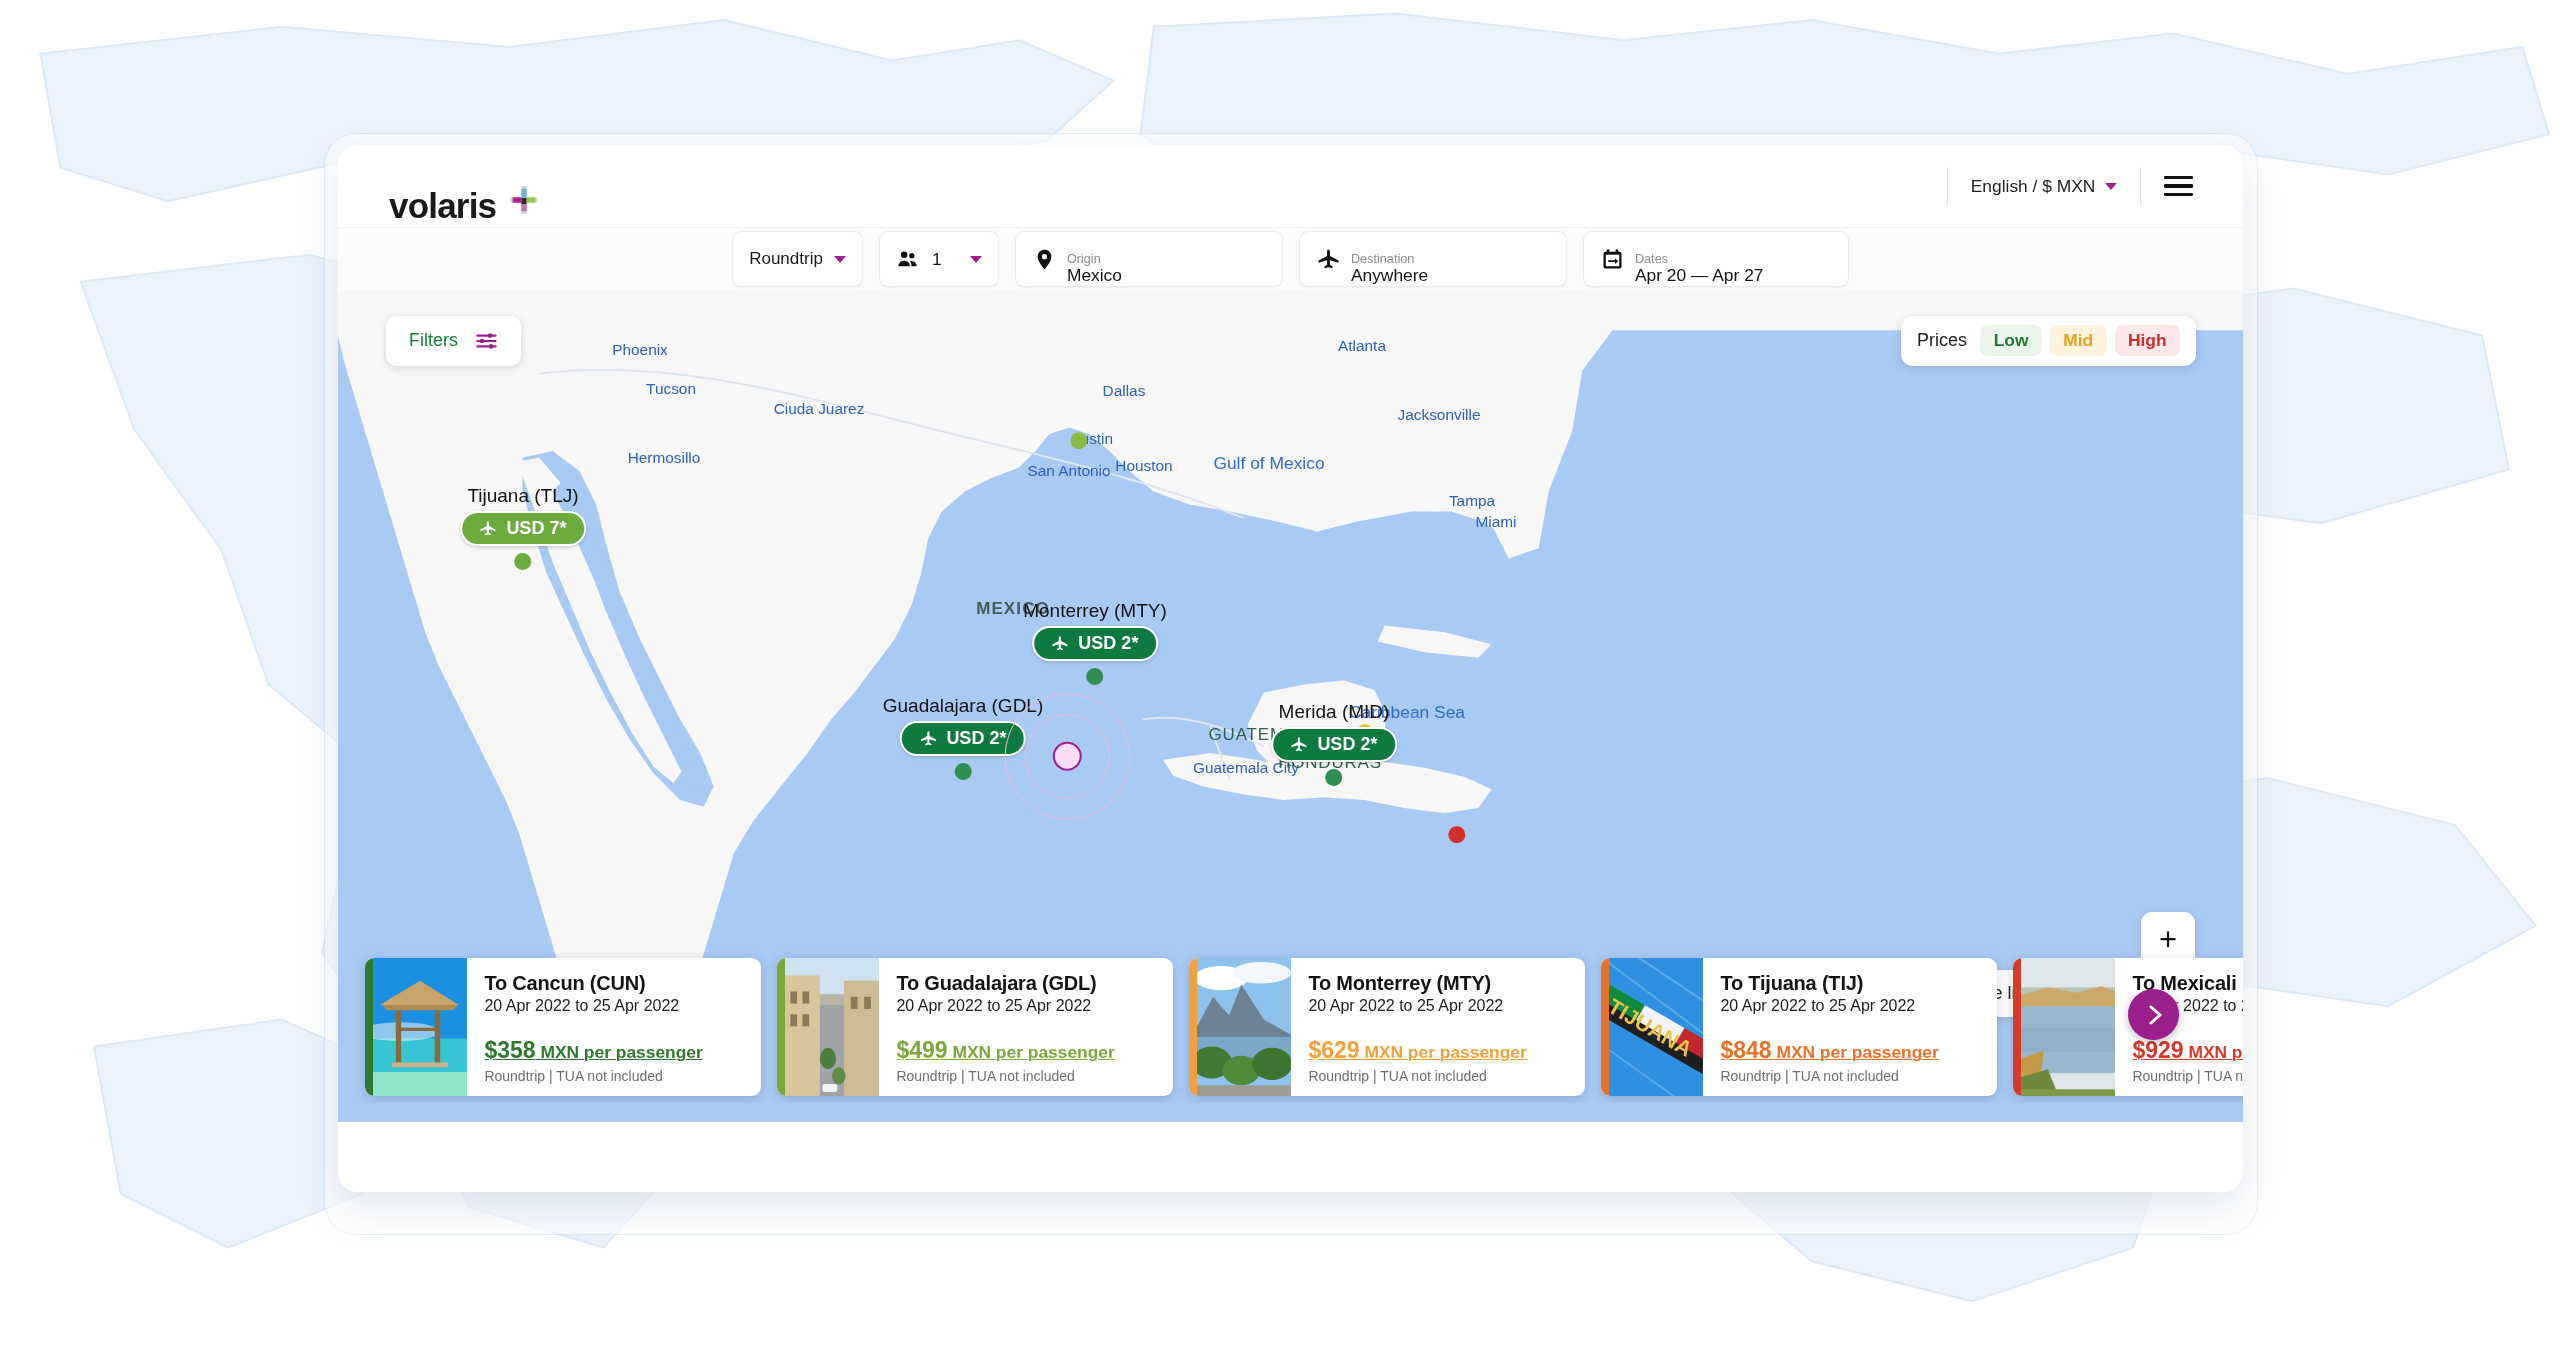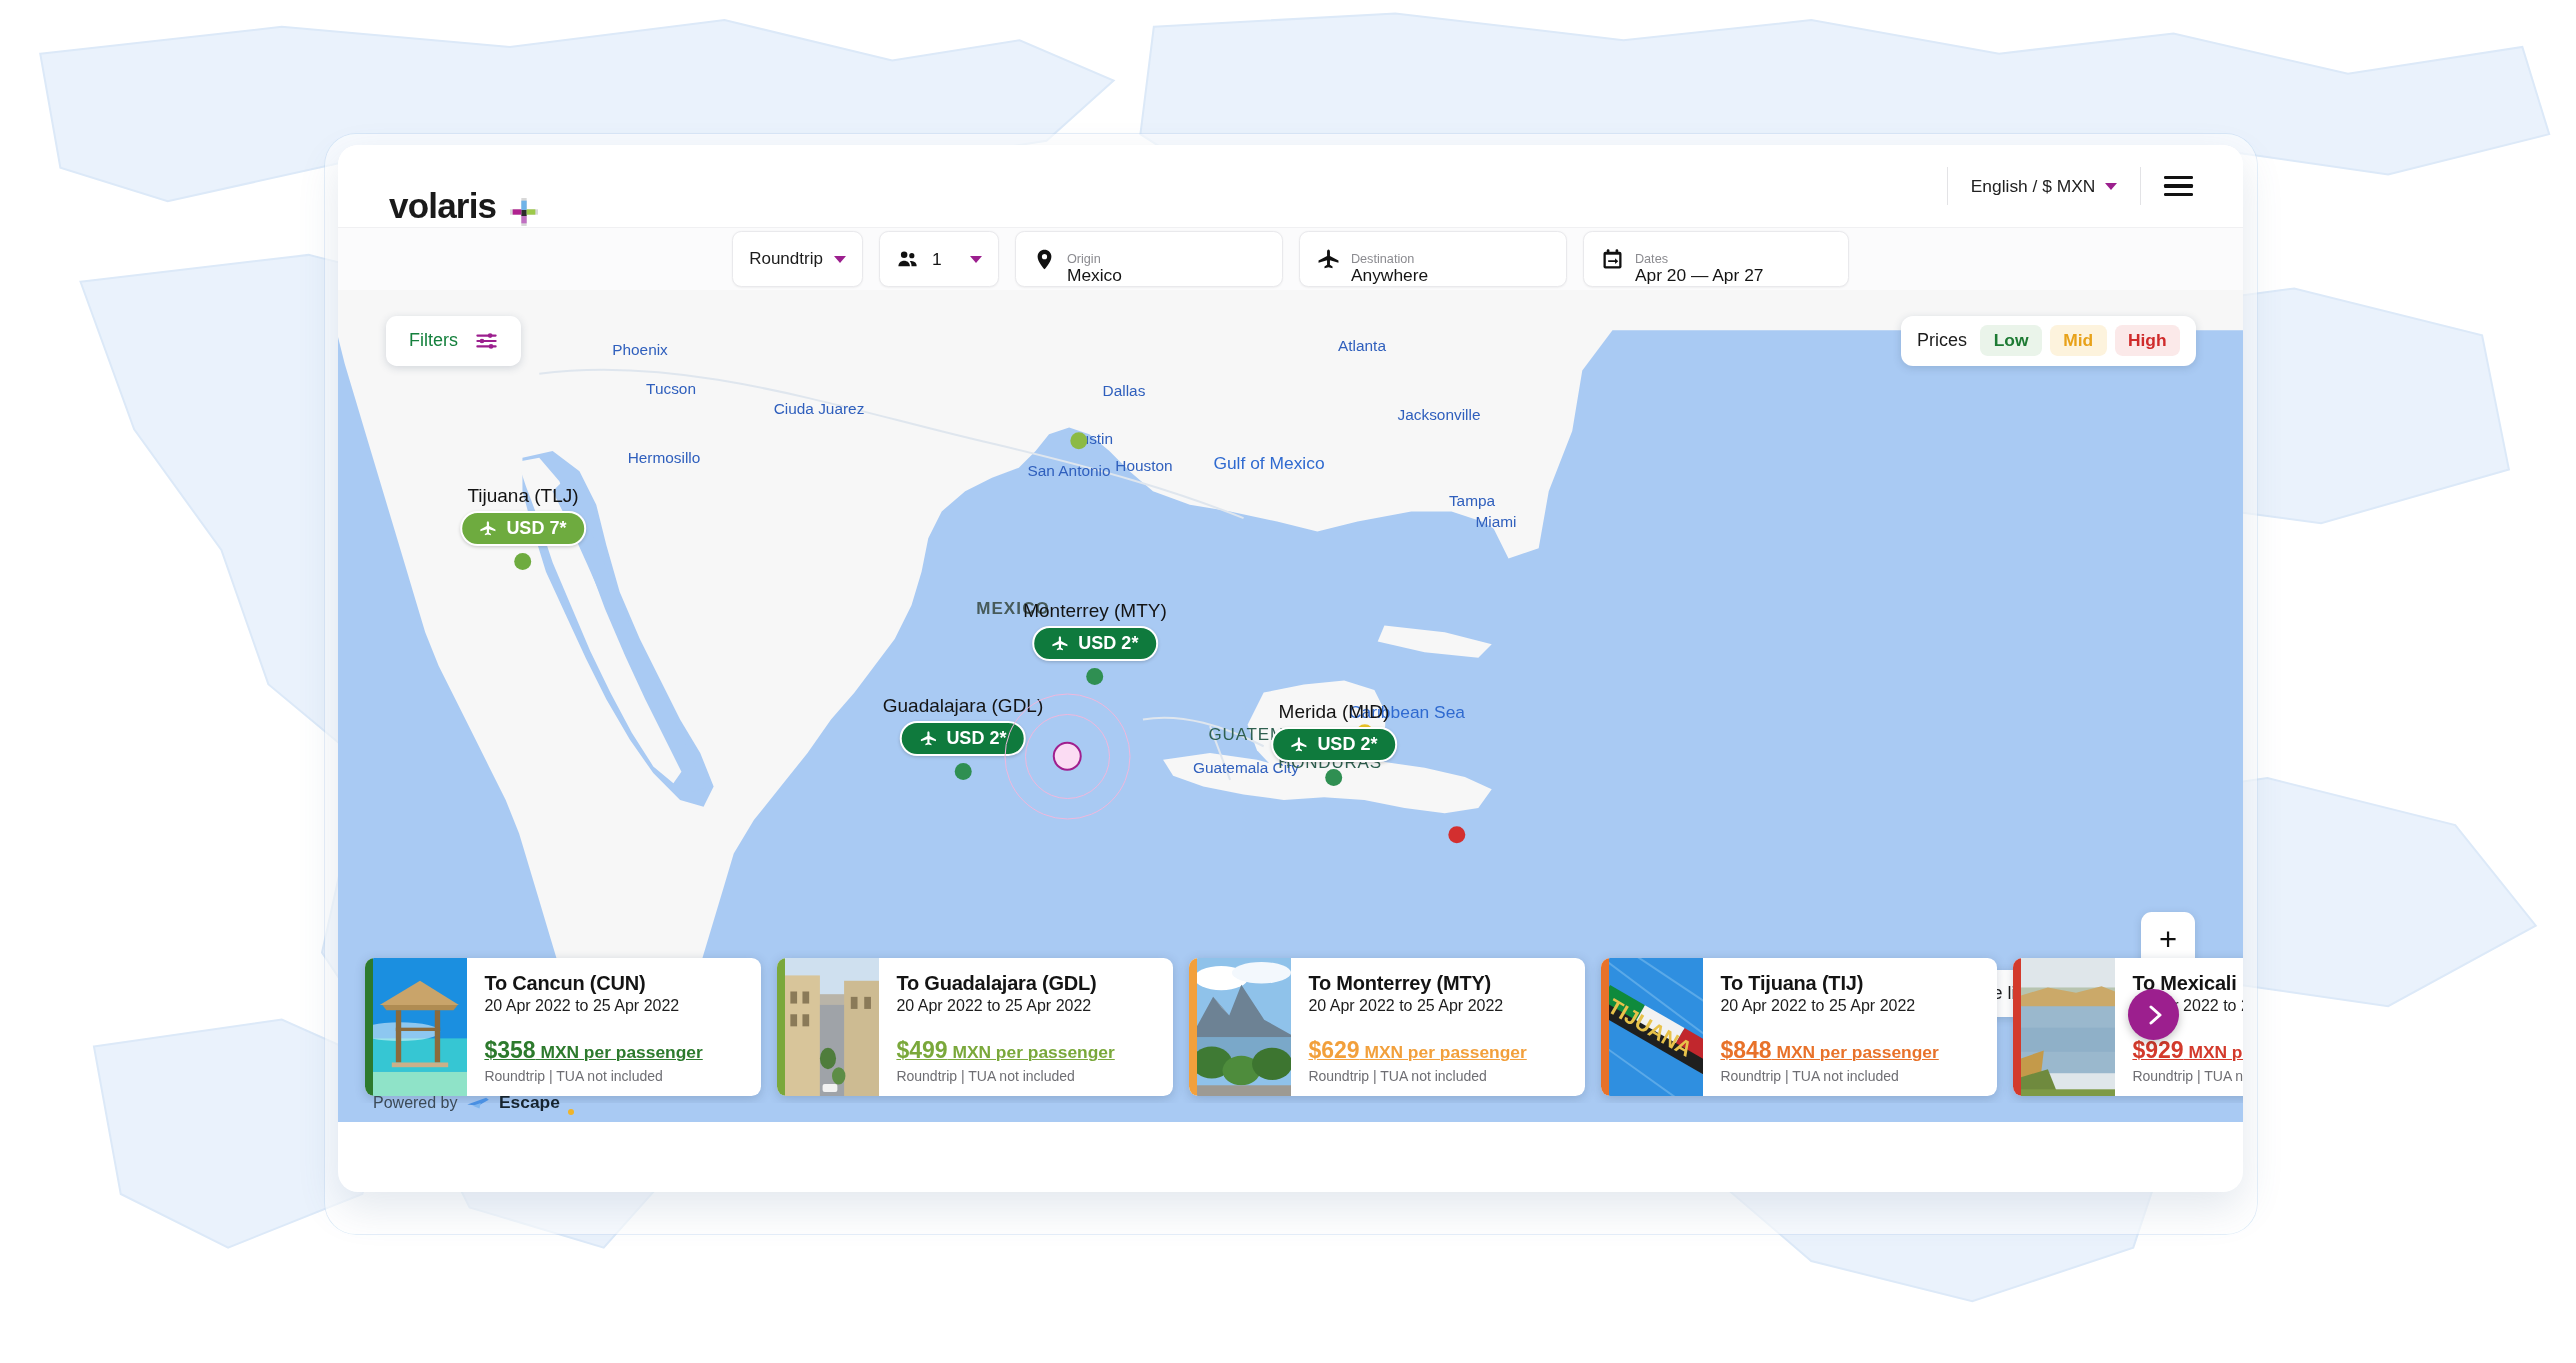--- a/index.html
+++ b/index.html
@@ -42,21 +42,21 @@
   }
 
   
   #app-header {
     position: relative;
     height: 82px;
     background: #ffffff;
     display: flex; align-items: center;
     padding: 0 31px 0 51px;
   }
-  #brand { display: flex; align-items: flex-end; gap: 14px; margin-top: 39px; }
+  #brand { display: flex; align-items: flex-start; gap: 14px; margin-top: 39px; }
   #brand-wordmark {
     font-size: 35px; font-weight: 700; letter-spacing: -0.8px;
     color: #1a1a1a;
   }
   #brand-mark { width: 28px; height: 28px; display: block; }
 
   #header-right {
     margin-left: auto;
     display: flex; align-items: center; gap: 0;
     height: 43px;
@@ -677,26 +677,17 @@
             </div>
           </div>
         </div>
 
       <div id="carousel-next">
         <svg width="24" height="24" viewBox="0 0 24 24" fill="none" stroke="#ffffff" stroke-width="3" stroke-linecap="round" stroke-linejoin="round">
           <polyline points="9,4 18,12 9,20"></polyline>
         </svg>
       </div>
 
-      <div id="app-footer">
-        <span class="pb">Powered by</span>
-        <svg width="25.5" height="14.8" viewBox="0 0 38 22">
-          <path d="M2,14 L30,4 L34,7 L18,16 Z" fill="#4a90e2"></path>
-          <path d="M10,16 L22,12 L20,20 Z" fill="#7fb6ee"></path>
-        </svg>
-        <span class="esc">Escape</span>
-        <span class="dot"></span>
-      </div>
 
     </div>
   </div>
 </div>
 
 
 </body></html>

